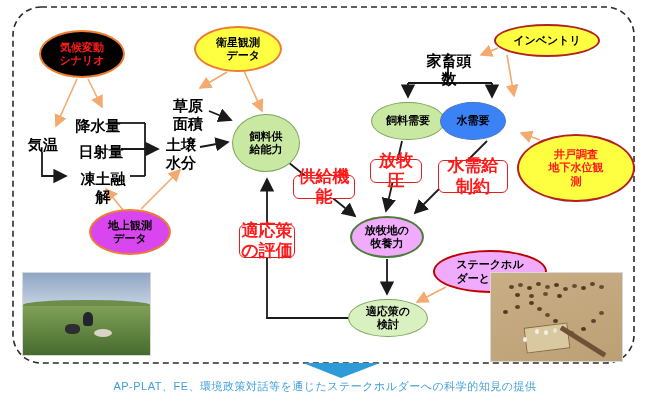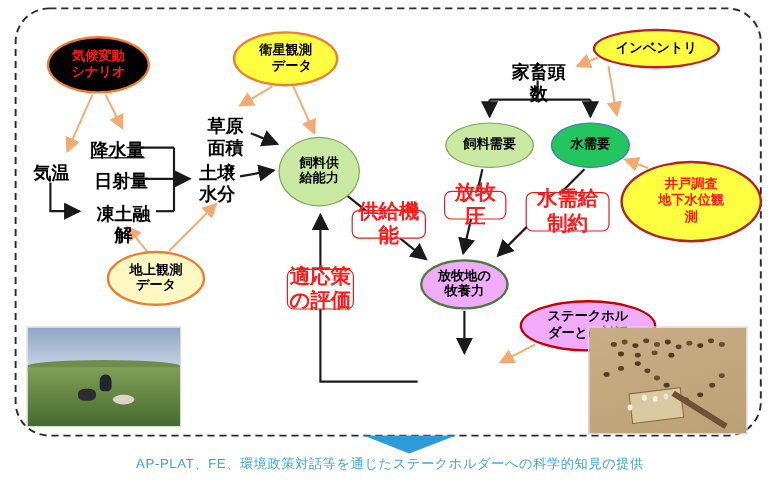--- a/index.html
+++ b/index.html
@@ -11,45 +11,45 @@
   
   .node{
     position:absolute;display:flex;align-items:center;justify-content:center;
     text-align:center;border-radius:50%;font-weight:bold;font-size:11px;
     line-height:1.22;white-space:pre-line;color:#000;box-sizing:border-box;z-index:3;
   }
   .n-climate{left:39px;top:30px;width:86px;height:48px;background:#000000;border:2px solid #ED7D31;color:#FF1A1A;}
   .n-satellite{left:194px;top:26px;width:88px;height:46px;background:#FFFF42;border:2px solid #ED7D31;text-align:right;}
   .n-inventory{left:494px;top:24px;width:106px;height:33px;background:#FFFF42;border:2px solid #B22222;}
   .n-well{left:517px;top:134px;width:118px;height:68px;background:#FFFF42;border:2.5px solid #B22222;color:#FF1A1A;}
-  .n-ground{left:89px;top:209px;width:82px;height:46px;background:#fef9c3;border:2px solid #ED7D31;}
+  .n-ground{left:89px;top:209px;width:82px;height:46px;background:#d946ef;border:2px solid #ED7D31;}
   .n-stakeholder{left:433px;top:250px;width:114px;height:43px;background:#f0abfc;border:2px solid #C00000;}
   .n-feedsupply{left:232px;top:114px;width:68px;height:58px;background:#C9E9A3;border:1.5px solid #7CA65C;}
   .n-feeddemand{left:371px;top:102px;width:74px;height:38px;background:#C9E9A3;border:1.5px solid #7CA65C;}
-  .n-waterdemand{left:459px;top:102px;width:66px;height:38px;background:#22c55e;border:1.5px solid #4472C4;}
+  .n-waterdemand{left:440px;top:102px;width:66px;height:38px;background:#3b82f6;border:1.5px solid #4472C4;}
   .n-carrying{left:350px;top:216px;width:74px;height:42px;background:#f0abfc;border:2px solid #4E7A3A;}
   .n-adaptation{left:348px;top:299px;width:80px;height:38px;background:#D9F1C0;border:1.5px solid #7CA65C;}
   
   .rbox{
     position:absolute;display:flex;align-items:center;justify-content:center;
     text-align:center;background:#fff;border:1.5px solid #E02020;border-radius:6px;
     color:#FF1A1A;font-weight:bold;font-size:17px;line-height:1.2;white-space:pre-line;
     box-sizing:border-box;z-index:4;
   }
   .r-supply{left:293px;top:175px;width:62px;height:24px;}
   .r-grazing{left:370px;top:159px;width:52px;height:24px;}
   .r-water{left:438px;top:160px;width:70px;height:33px;}
   .r-eval{left:239px;top:224px;width:56px;height:34px;}
   
   .vlabel{
     position:absolute;font-weight:bold;font-size:15px;color:#000;line-height:1.2;
     white-space:pre-line;text-align:center;z-index:3;
   }
   .v-temp{left:26px;top:136px;width:34px;}
-  .v-precip{left:75px;top:117px;width:46px;text-decoration:underline;}
+  .v-precip{left:75px;top:117px;width:46px;}
   .v-solar{left:78px;top:143px;width:46px;}
   .v-perma{left:74px;top:170px;width:58px;}
   .v-soil{left:159px;top:136px;width:44px;}
   .v-grass{left:166px;top:97px;width:44px;}
   .v-livestock{left:420px;top:52px;width:58px;}
   
   .photo{position:absolute;overflow:hidden;z-index:3;border:1px solid #d8d8d8;box-sizing:border-box;}
   .p-left{left:22px;top:272px;width:129px;height:84px;}
   .p-left .sky{position:absolute;left:0;top:0;width:100%;height:40%;background:linear-gradient(#8FA6C4,#C6D2E1);}
   .p-left .hills{position:absolute;left:0;top:33%;width:100%;height:12%;background:#76935169;border-radius:50% 50% 0 0;background:#6F8C4D;}
@@ -140,20 +140,22 @@
 データ</div>
   <div class="node n-stakeholder">ステークホル
 ダーとの対話</div>
 
   <div class="node n-feedsupply">飼料供
 給能力</div>
   <div class="node n-feeddemand">飼料需要</div>
   <div class="node n-waterdemand">水需要</div>
   <div class="node n-carrying">放牧地の
 牧養力</div>
+  <div class="node n-adaptation">適応策の
+検討</div>
 
   <div class="vlabel v-temp">気温</div>
   <div class="vlabel v-precip">降水量</div>
   <div class="vlabel v-solar">日射量</div>
   <div class="vlabel v-perma">凍土融解</div>
   <div class="vlabel v-soil">土壌
 水分</div>
   <div class="vlabel v-grass">草原
 面積</div>
   <div class="vlabel v-livestock">家畜頭数</div>

